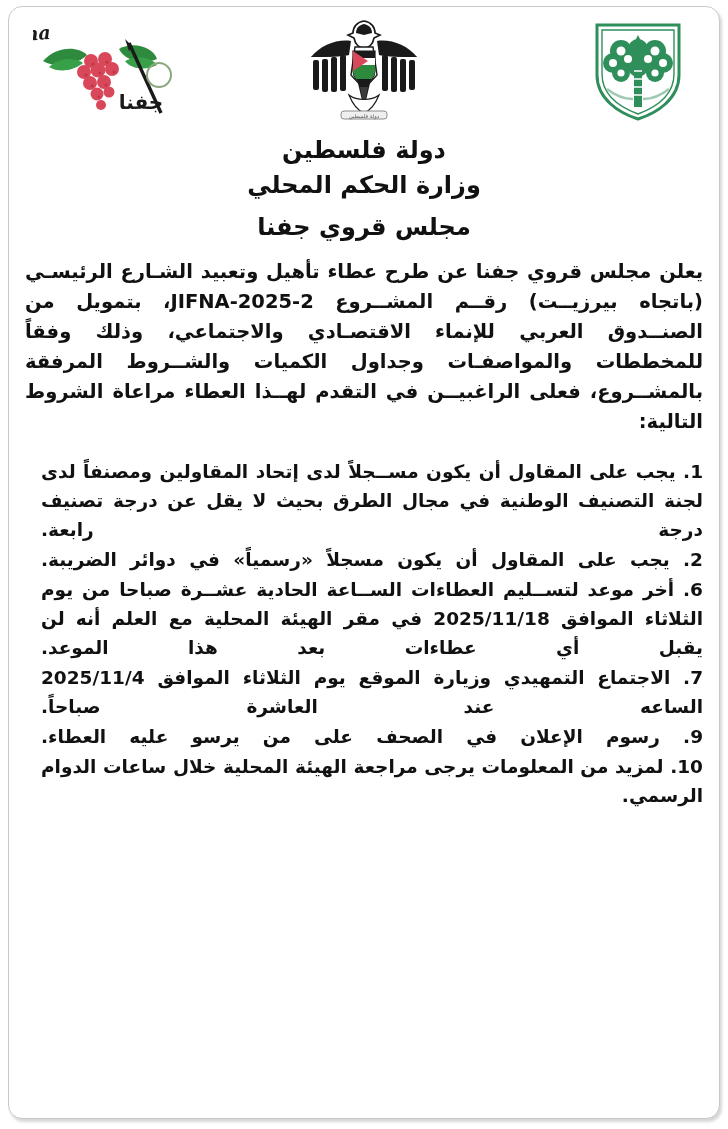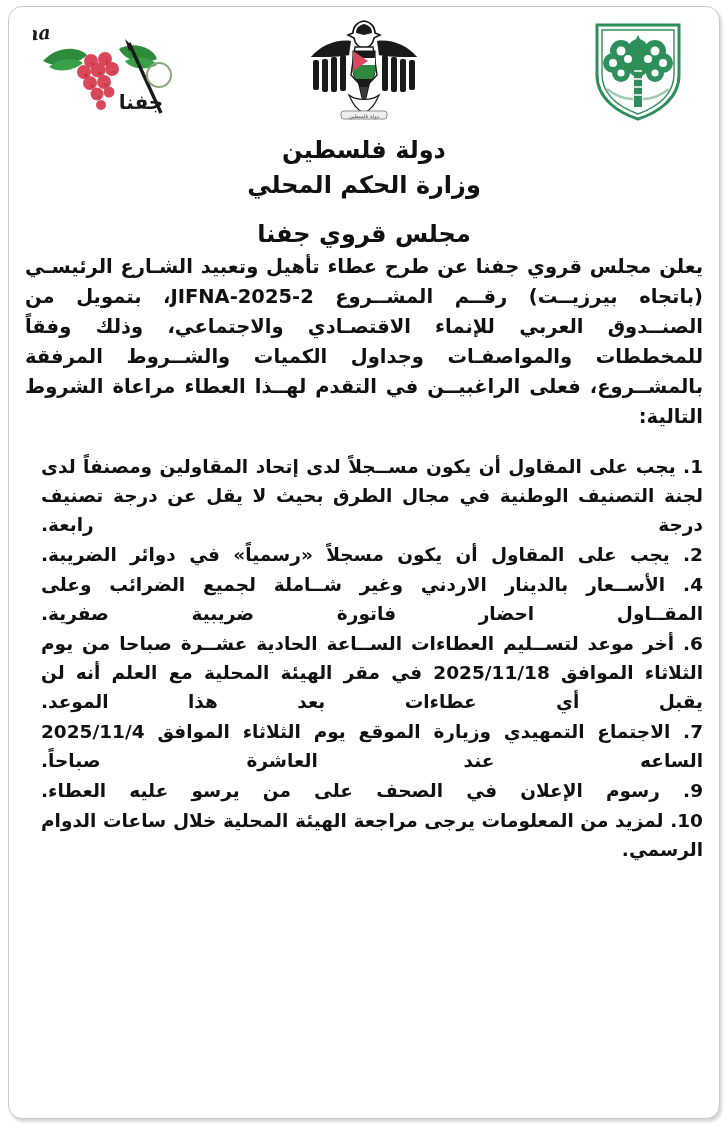--- a/index.html
+++ b/index.html
@@ -46,25 +46,25 @@
     text-align: center;
     margin-top: 6px;
   }
   .heading-line {
     font-weight: bold;
     color: #111111;
     letter-spacing: 0px;
   }
   .h-state    { font-size: 24px; line-height: 34px; }
   .h-ministry { font-size: 24px; line-height: 36px; margin-top: 0; }
-  .h-council  { font-size: 24px; line-height: 36px; margin-top: 13px; }
+  .h-council  { font-size: 24px; line-height: 36px; margin-top: 6px; }
 
   
   .intro {
-    margin-top: 0;
+    margin-top: 12px;
     font-size: 19.5px;
     line-height: 30px;
     font-weight: bold;
     color: #111111;
     text-align: justify;
     text-align-last: justify;
     word-spacing: 1px;
   }
   .intro .ltr-code {
     direction: ltr;
@@ -232,20 +232,19 @@
     <div class="heading-line h-state">دولة فلسطين</div>
     <div class="heading-line h-ministry">وزارة الحكم المحلي</div>
     <div class="heading-line h-council">مجلس قروي جفنا</div>
   </div>
 
   <p class="intro"><span>يعلن مجلس قروي جفنا عن طرح عطاء تأهيل وتعبيد الشـارع الرئيسـي (باتجاه بيرزيــت) رقــم المشــروع </span><span class="ltr-code">JIFNA-2025-2</span><span>، بتمويل من الصنــدوق العربي للإنماء الاقتصـادي والاجتماعي، وذلك وفقاً للمخططات والمواصفـات وجداول الكميات والشــروط المرفقة بالمشــروع، فعلى الراغبيــن في التقدم لهــذا العطاء مراعاة الشروط التالية:</span></p>
 
   <ol class="conditions">
     <li><span class="num">1.</span> <span>يجب على المقاول أن يكون مســجلاً لدى إتحاد المقاولين ومصنفاً لدى لجنة التصنيف الوطنية في مجال الطرق بحيث لا يقل عن درجة تصنيف درجة رابعة.</span></li>
     <li><span class="num">2.</span> <span>يجب على المقاول أن يكون مسجلاً «رسمياً» في دوائر الضريبة.</span></li>
-    <li><span class="num">4.</span> <span>الأســعار بالدينار الاردني وغير شــاملة لجميع الضرائب وعلى المقــاول احضار فاتورة ضريبية صفرية.</span></li>
     <li><span class="num">6.</span> <span>أخر موعد لتســليم العطاءات الســاعة الحادية عشــرة صباحا من يوم الثلاثاء الموافق 2025/11/18 في مقر الهيئة المحلية مع العلم أنه لن يقبل أي عطاءات بعد هذا الموعد.</span></li>
     <li><span class="num">7.</span> <span>الاجتماع التمهيدي وزيارة الموقع يوم الثلاثاء الموافق 2025/11/4 الساعه عند العاشرة صباحاً.</span></li>
     <li><span class="num">9.</span> <span>رسوم الإعلان في الصحف على من يرسو عليه العطاء.</span></li>
     <li><span class="num">10.</span> <span>لمزيد من المعلومات يرجى مراجعة الهيئة المحلية خلال ساعات الدوام الرسمي.</span></li>
   </ol>
 
 </div>
 
 </body></html>

